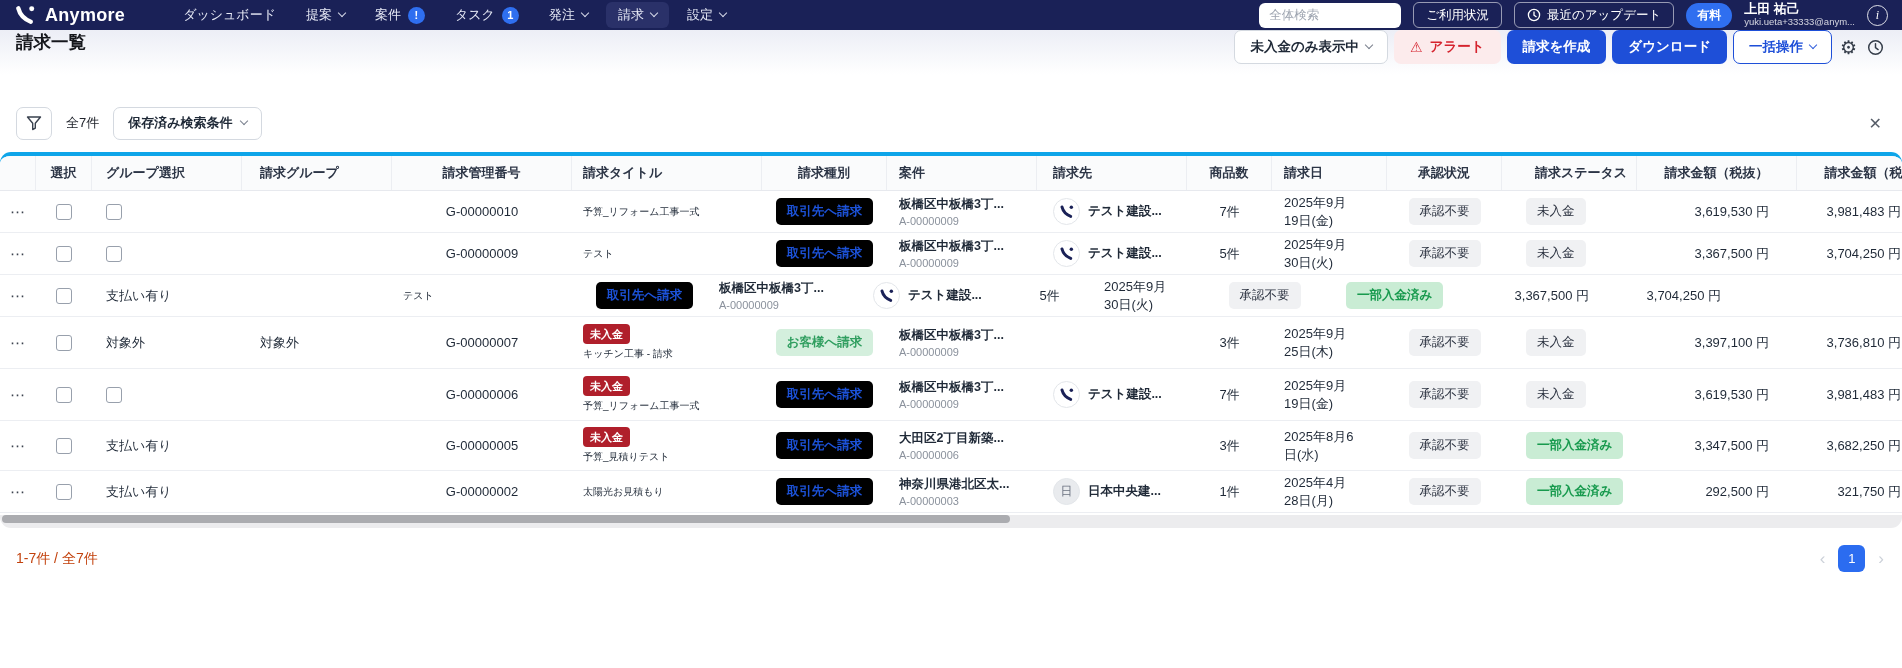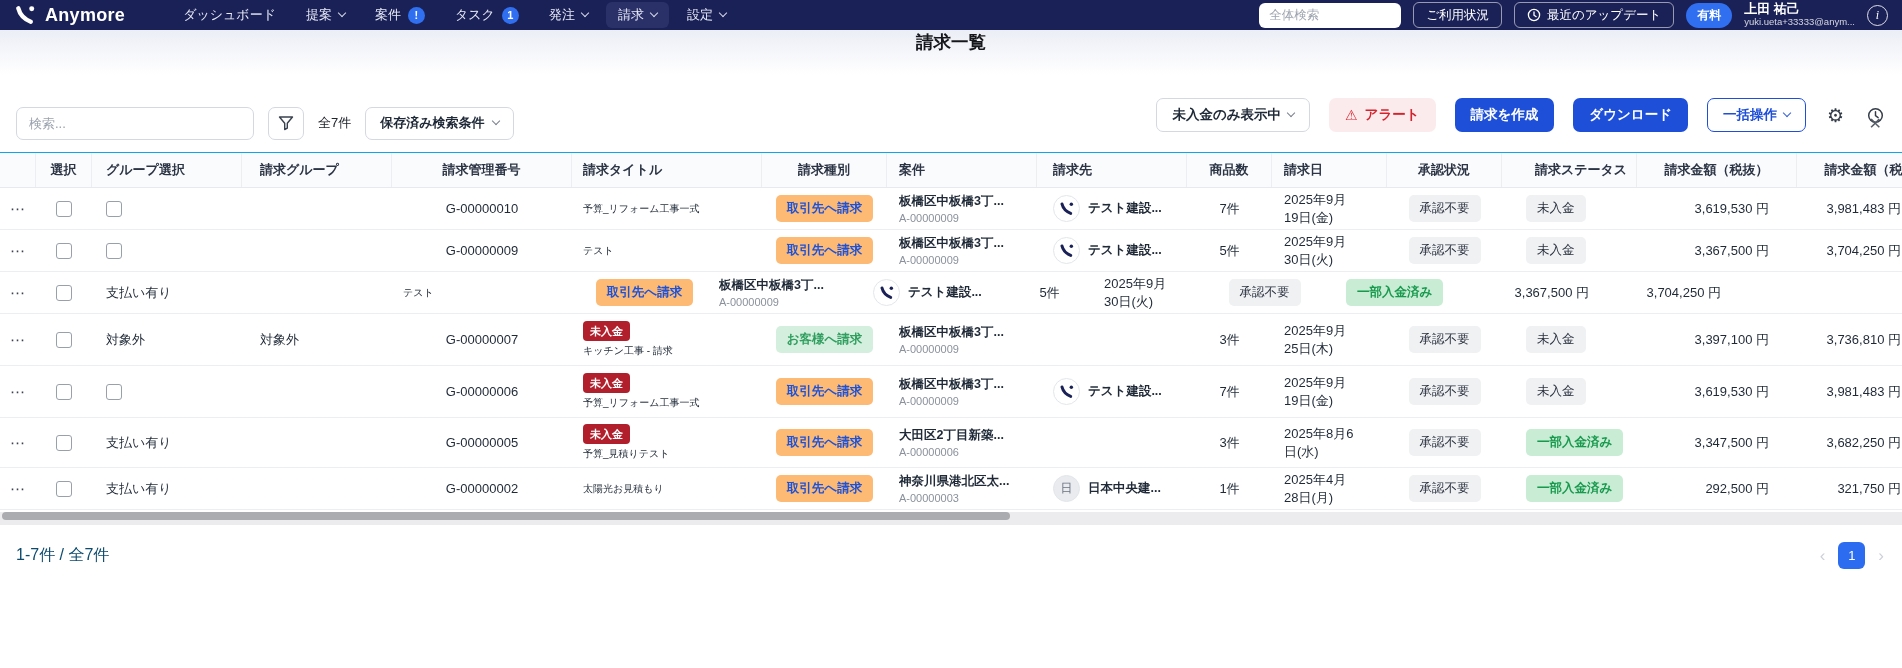--- a/index.html
+++ b/index.html
@@ -23,74 +23,74 @@
   .nav-search{width:142px;height:25px;border:none;border-radius:6px;padding:0 10px;font-size:12.5px;background:#fff;color:#111;outline:none;}
   .nav-search::placeholder{color:#9ca3af;}
   .nav-btn{height:26px;border:1px solid rgba(255,255,255,.55);background:transparent;color:#fff;border-radius:6px;font-size:12.5px;padding:0 12px;display:flex;align-items:center;gap:6px;white-space:nowrap;cursor:pointer;font-family:inherit;}
   .plan-badge{background:#2f6ff0;border-radius:13px;padding:4px 11px;font-size:12px;font-weight:700;}
   .user-block{line-height:1.15;cursor:pointer;}
   .user-name{font-size:13px;font-weight:700;}
   .user-email{font-size:9.5px;color:rgba(255,255,255,.8);}
   .info-circle{width:21px;height:21px;border:1.5px solid rgba(255,255,255,.85);border-radius:50%;display:flex;align-items:center;justify-content:center;font-size:12px;font-style:italic;font-family:"Liberation Serif","DejaVu Serif",serif;cursor:pointer;}
 
   
-  .page-header{height:64px;display:flex;align-items:center;padding:0 16px;background:linear-gradient(180deg,#eceef6 0%,#ffffff 70%);flex-direction:column;}
+  .page-header{height:64px;display:flex;align-items:flex-start;padding:0 16px;background:linear-gradient(180deg,#eceef6 0%,#ffffff 70%);}
   .page-title{font-size:17.5px;font-weight:800;color:#15171c;margin:0;}
-  .actions{margin-left:auto;display:flex;align-items:center;gap:19px;margin-top:44px;}
+  .actions{margin-left:auto;display:flex;align-items:center;gap:6px;}
   .btn{height:34px;border-radius:7px;font-size:13.5px;display:flex;align-items:center;gap:7px;padding:0 15px;border:1px solid transparent;background:#fff;cursor:pointer;font-family:inherit;white-space:nowrap;}
   .btn-outline{border-color:#d4d9e0;color:#1f2937;font-weight:600;}
   .btn-alert{background:#fcebec;color:#d5232e;font-weight:700;}
   .btn-primary{background:#1e4fd8;color:#fff;font-weight:700;}
   .btn-blue-outline{border-color:#1e4fd8;color:#1e4fd8;font-weight:700;}
   .warn-glyph{font-size:14px;}
   .icon-btn{background:none;border:none;color:#343c49;padding:2px;cursor:pointer;display:flex;align-items:center;}
   .gear-glyph{font-size:19px;line-height:1;}
 
   
   .toolbar{height:58px;display:flex;align-items:center;gap:14px;padding:0 16px;}
   .search-input{width:238px;height:33px;border:1px solid #d4d9e0;border-radius:7px;padding:0 12px;font-size:13px;color:#111;outline:none;}
   .search-input::placeholder{color:#9aa1ac;}
   .tool-btn{height:33px;min-width:35px;border:1px solid #d4d9e0;background:#fff;border-radius:7px;display:flex;align-items:center;justify-content:center;gap:8px;font-size:13px;color:#1f2937;padding:0 9px;cursor:pointer;font-family:inherit;}
   .saved-btn{padding:0 14px;font-weight:700;}
   .count-label{font-size:13px;color:#20242c;}
   .close-btn{margin-left:auto;background:none;border:none;font-size:16px;color:#565d68;cursor:pointer;padding:4px;}
   .chev-dark{border-color:#6b7280;}
 
   
-  .table-wrap{width:1902px;overflow:hidden;border-top:1px solid #0ea5e9;}
+  .table-wrap{width:1902px;overflow:hidden;border-top:4px solid #0ea5e9;border-radius:11px;}
   .t-inner{width:1957px;}
   .thead{display:flex;height:35px;background:#fafbfc;border-bottom:1px solid #e7e9ee;align-items:stretch;}
   .th{display:flex;align-items:center;font-size:13px;font-weight:700;color:#2c3546;border-right:1px solid #eceef2;white-space:nowrap;overflow:hidden;}
   .tr{display:flex;border-bottom:1px solid #eceef2;align-items:stretch;background:#fff;}
   .td{display:flex;align-items:center;font-size:13px;color:#1f2937;overflow:hidden;white-space:nowrap;}
   .al{justify-content:flex-start;} .ac{justify-content:center;} .ar{justify-content:flex-end;}
   .rowmenu{background:none;border:none;color:#3c434e;font-size:15px;letter-spacing:1px;cursor:pointer;padding:0 4px;}
   .cb{width:16px;height:16px;border:1.5px solid #98a0ac;border-radius:3px;background:#fff;display:inline-block;cursor:pointer;flex:none;}
   .titlewrap{display:flex;flex-direction:column;align-items:flex-start;gap:3px;}
   .row-title{font-size:10px;color:#1f2937;}
   .badge-red{background:#b01f2b;color:#fff;font-size:11px;font-weight:700;padding:2.5px 7px;border-radius:4px;}
   .pill{padding:5px 11px;border-radius:5px;font-size:12.5px;white-space:nowrap;display:inline-block;}
-  .pill-blue{background:#fdba74;color:#1c52d9;font-weight:600;}
+  .pill-blue{background:#000000;color:#1c52d9;font-weight:600;}
   .pill-green{background:#d4efdd;color:#2f9e5f;font-weight:600;}
   .pill-gray{background:#f0f1f3;color:#2b3240;}
   .pill-green2{background:#c9ecd4;color:#189a4e;font-weight:600;}
   .proj-name{font-weight:700;font-size:12.5px;color:#1f2937;}
   .proj-code{font-size:11px;color:#8a919c;margin-top:2px;}
   .projwrap{display:flex;flex-direction:column;align-items:flex-start;cursor:pointer;overflow:hidden;}
   .avatar{width:27px;height:27px;border-radius:50%;background:#fff;border:1px solid #e3e6ea;display:flex;align-items:center;justify-content:center;flex:none;}
   .avatar-init{background:#e9ebee;color:#6b7280;font-size:12px;}
   .client-name{font-weight:700;font-size:12.5px;margin-left:8px;}
   .datewrap{line-height:1.35;font-size:13px;}
   .num{font-size:13px;color:#1f2937;}
 
   
   .hscroll{width:1902px;height:13px;background:#ececee;}
   .hthumb{width:1008px;height:8px;background:#abacb0;border-radius:4px;margin:2px 0 0 2px;cursor:grab;}
   .footer{display:flex;align-items:center;padding:17px 16px 0 16px;}
-  .footer-count{font-size:16px;color:#0c4a6e;text-align:right;}
+  .footer-count{font-size:14px;color:#c2410c;text-align:right;}
   .pager{margin-left:auto;display:flex;align-items:center;gap:11px;}
   .pager-arrow{color:#ccd1d9;font-size:17px;background:none;border:none;cursor:pointer;padding:0 2px;}
   .page-num{width:27px;height:27px;background:#2b6cf0;color:#fff;border-radius:6px;display:flex;align-items:center;justify-content:center;font-size:13px;border:none;cursor:pointer;}
 </style>
 </head>
 <body>
 
 <nav class="topnav">
   <div class="brand">
     <span>
@@ -176,21 +176,20 @@
         <svg width="17" height="17" viewBox="0 0 15 15">
             <circle cx="7.5" cy="7.5" r="6" fill="none" stroke="currentColor" stroke-width="1.3"></circle>
             <path d="M7.5 4.2v3.5l2.3 1.6" fill="none" stroke="currentColor" stroke-width="1.3" stroke-linecap="round"></path>
           </svg>
       </span>
     </button>
   </div>
 </div>
 
 <div class="toolbar">
-  <input class="search-input" placeholder="検索..." style="">
   <button class="tool-btn">
     <span style="display:flex;">
       <svg width="16" height="16" viewBox="0 0 16 16">
           <path d="M1.5 2h13L9.3 8.2v5l-2.6 1.3V8.2z" fill="none" stroke="#39414e" stroke-width="1.4" stroke-linejoin="round"></path>
         </svg>
     </span>
   </button>
   <span class="count-label">全7件</span>
   <button class="tool-btn saved-btn">
     <span>保存済み検索条件</span>

